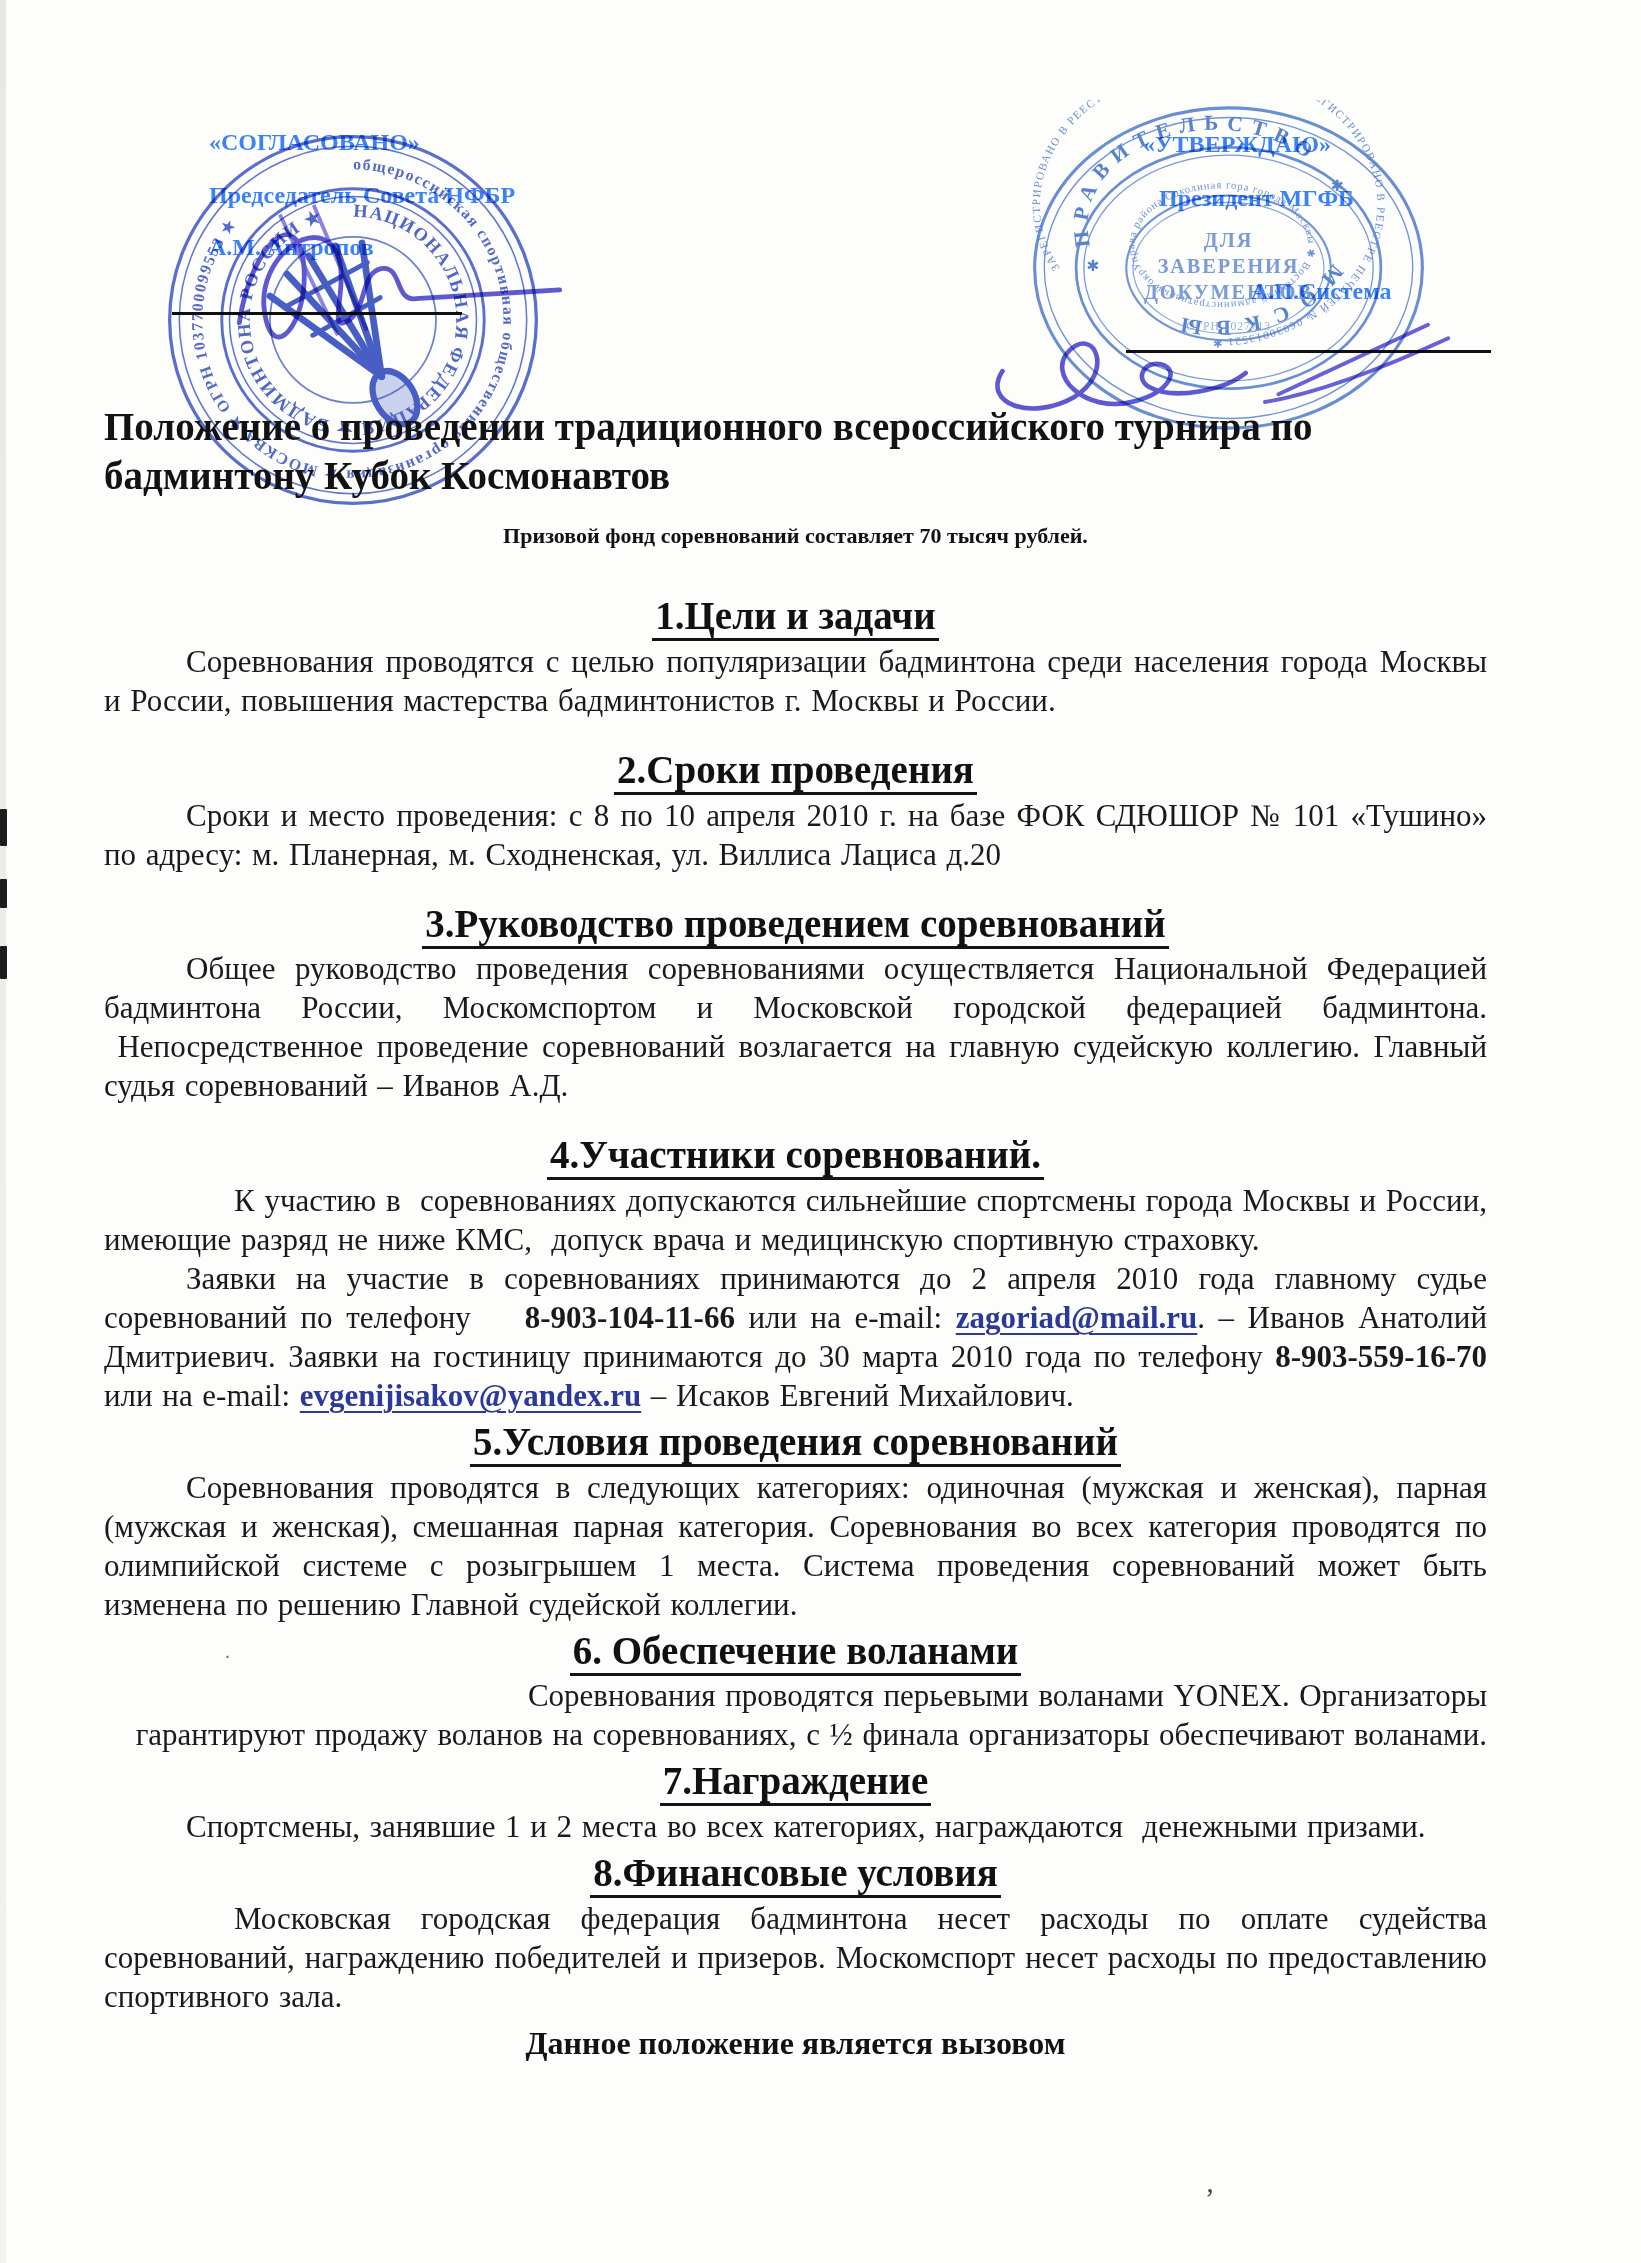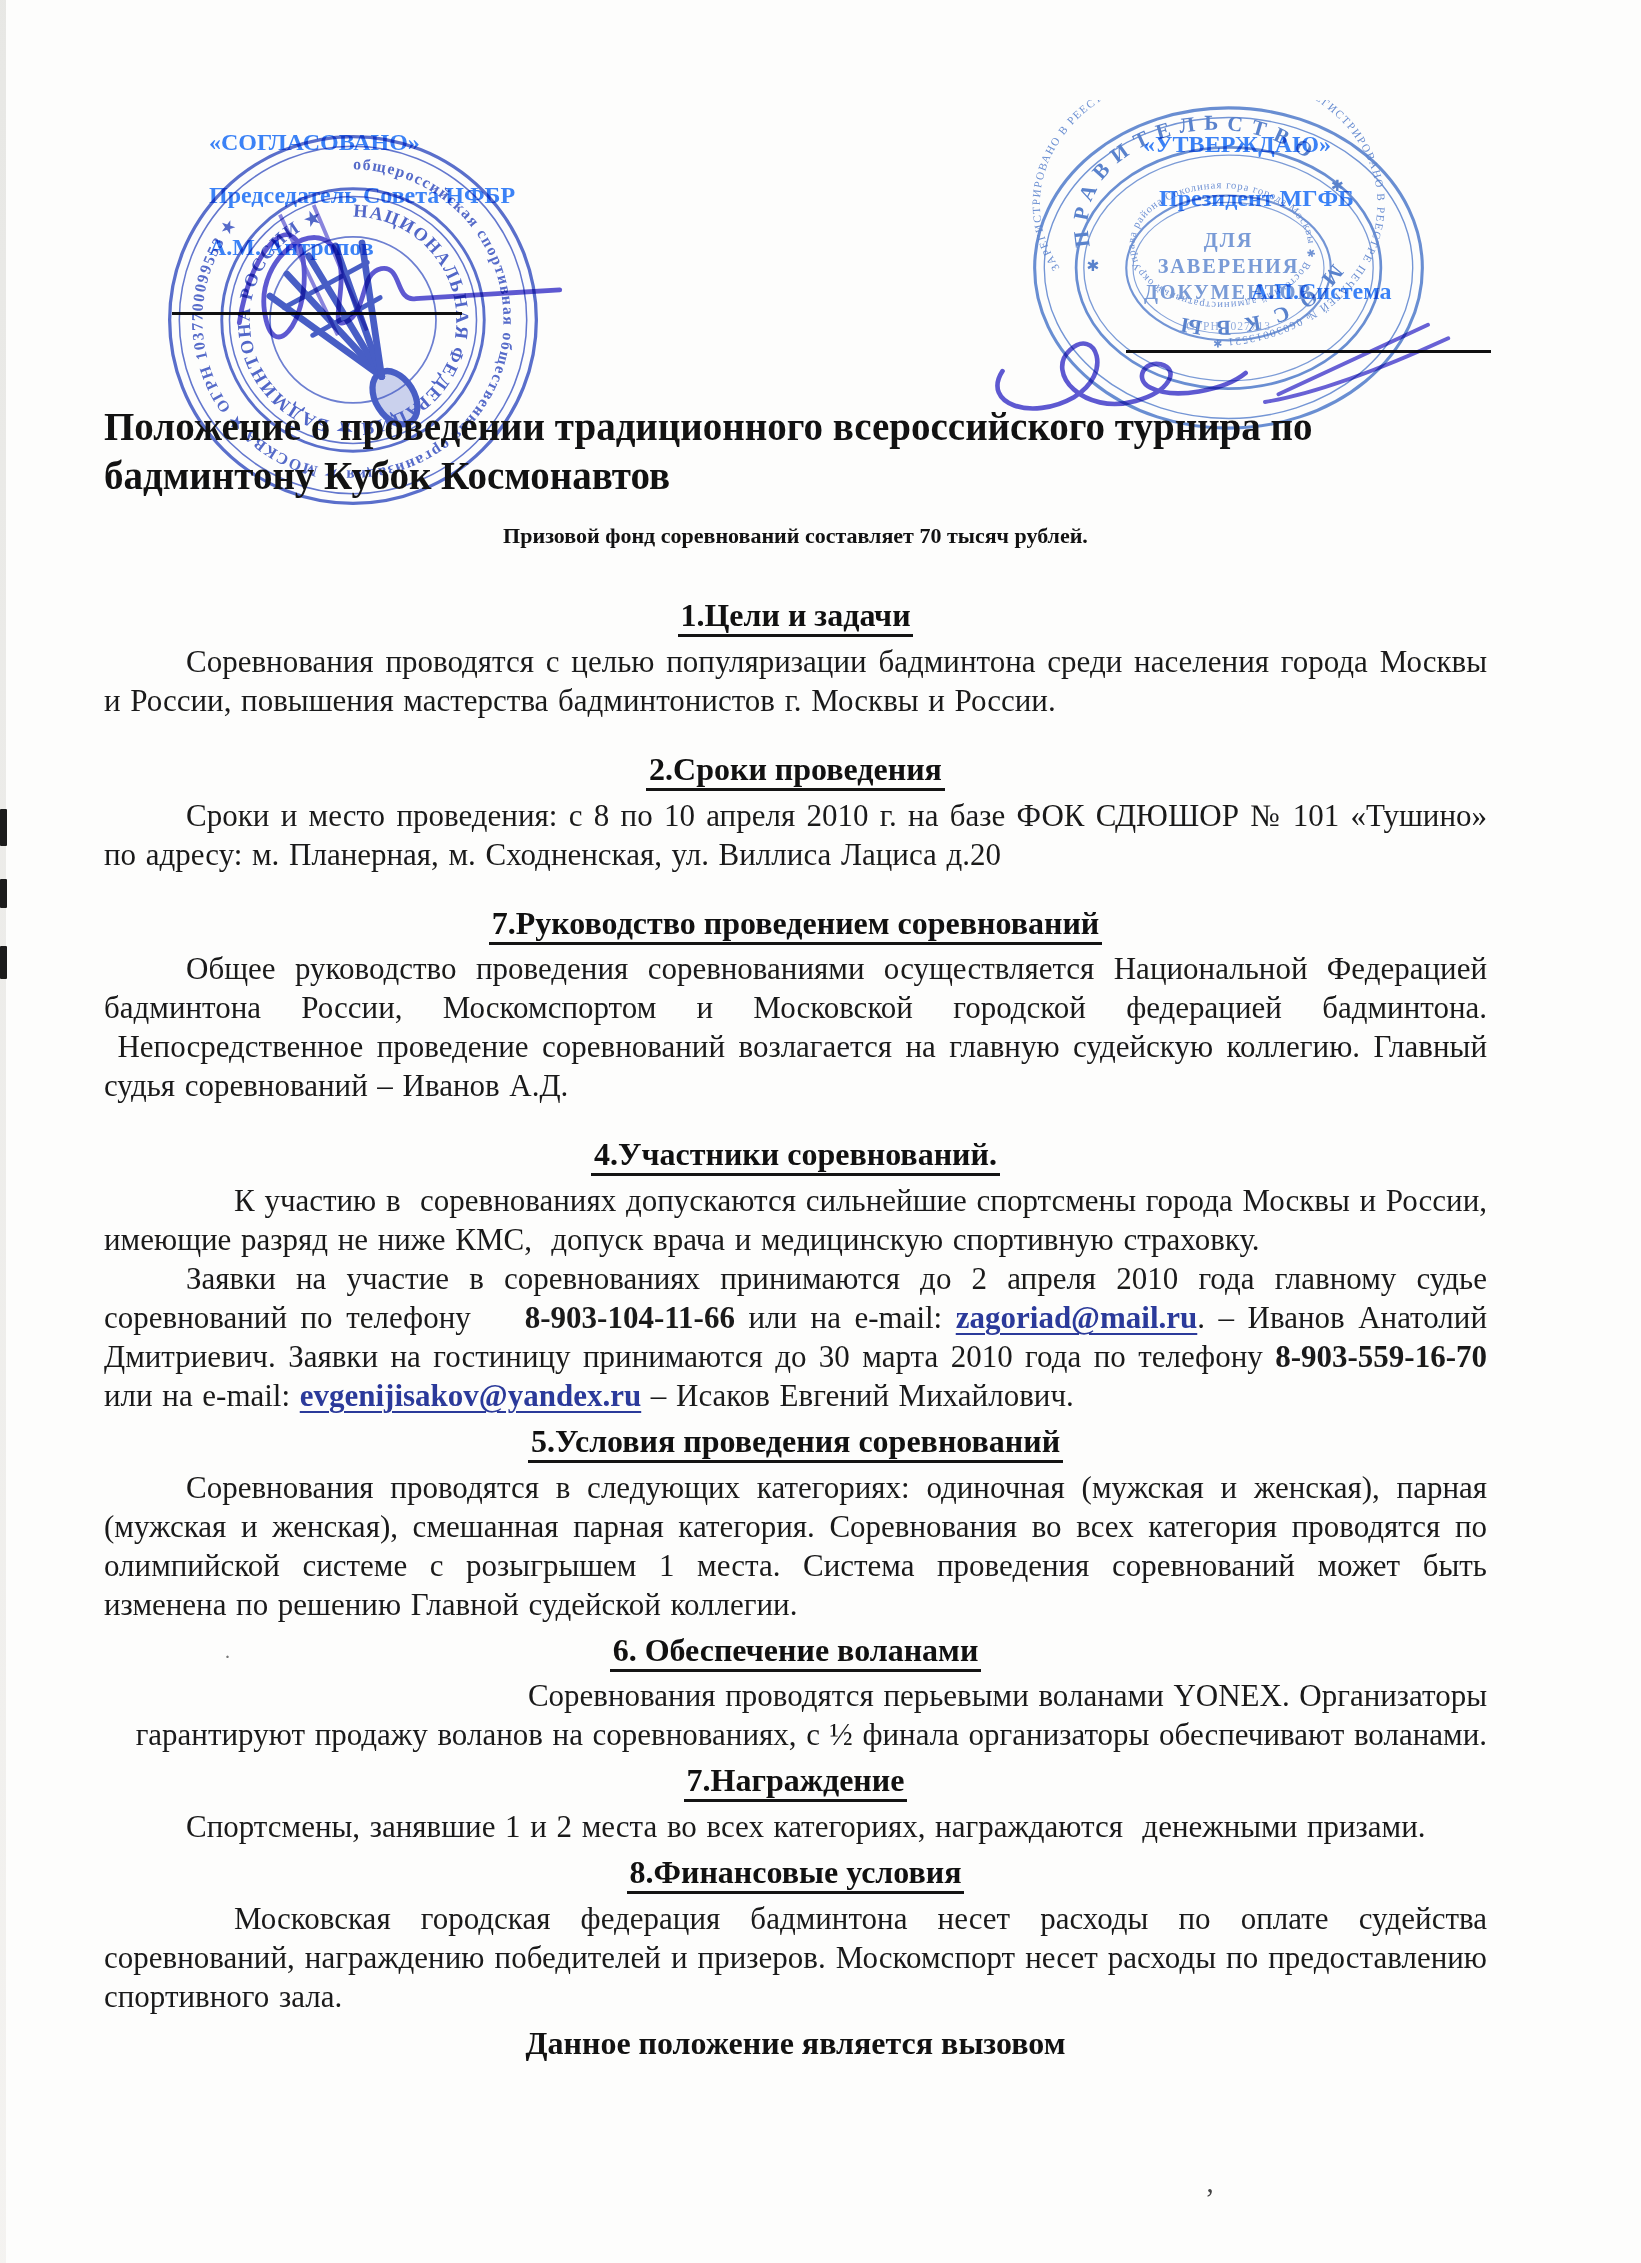--- a/index.html
+++ b/index.html
@@ -17,21 +17,21 @@
   .sig-line{position:absolute;border-top:3.4px solid #101010;height:0;}
 
   .stamp,.signature{position:absolute;mix-blend-mode:multiply;opacity:.93;}
 
   
   .doc{position:absolute;left:104px;width:1383px;top:402px;}
   .title{font-size:39px;font-weight:bold;text-align:left;line-height:49px;margin:0 0 23px;color:#121212;}
   .prize{font-size:22px;font-weight:bold;text-align:center;margin:0 0 46px;color:#121212;}
   .section{margin:0 0 5.8px;}
   .section.gap{margin-top:29px;}
-  .sec-heading{font-size:32px;font-weight:bold;text-align:center;margin:0 0 5.8px;line-height:41px;color:#111;}
+  .sec-heading{font-size:39px;font-weight:bold;text-align:center;margin:0 0 5.8px;line-height:41px;color:#111;}
   .sec-heading .u{border-bottom:3.9px solid #141414;padding:0 2.9px 1px;}
   .body-para{font-size:31px;line-height:39px;text-align:justify;margin:0;text-indent:82px;
              word-spacing:1.9px;color:#1a1a1a;}
   .body-para.left{text-align:right;}
   .ind-none{text-indent:0;}
   .ind-lg{text-indent:130px;}
   .ind-xl{text-indent:198px;}
   .b{font-weight:bold;}
   .email{font-weight:bold;color:#2b3a9a;text-decoration:underline;
          text-decoration-thickness:2.4px;text-underline-offset:4.8px;}
@@ -156,21 +156,21 @@
     <div id="sections">
         <section class="section">
           <h2 class="sec-heading"><span class="u">1.Цели и задачи</span></h2>
           <p class="body-para"><span>Соревнования проводятся с целью популяризации бадминтона среди населения города Москвы и России, повышения мастерства бадминтонистов г. Москвы и России.</span></p>
         </section>
         <section class="section gap">
           <h2 class="sec-heading"><span class="u">2.Сроки проведения</span></h2>
           <p class="body-para"><span>Сроки и место проведения: с 8 по 10 апреля 2010 г. на базе ФОК СДЮШОР № 101 «Тушино» по адресу: м. Планерная, м. Сходненская, ул. Виллиса Лациса д.20</span></p>
         </section>
         <section class="section gap">
-          <h2 class="sec-heading"><span class="u">7.Руководство проведением соревнований</span></h2>
+          <h2 class="sec-heading"><span class="u">3.Руководство проведением соревнований</span></h2>
           <p class="body-para"><span>Общее руководство проведения соревнованиями осуществляется Национальной Федерацией бадминтона России, Москомспортом и Московской городской федерацией бадминтона. &nbsp;Непосредственное проведение соревнований возлагается на главную судейскую коллегию. Главный судья соревнований – Иванов А.Д.</span></p>
         </section>
         <section class="section gap">
           <h2 class="sec-heading"><span class="u">4.Участники соревнований.</span></h2>
           <p class="body-para ind-lg"><span>К участию в &nbsp;соревнованиях допускаются сильнейшие спортсмены города Москвы и России, имеющие разряд не ниже КМС, &nbsp;допуск врача и медицинскую спортивную страховку.</span></p>
           <p class="body-para"><span>Заявки на участие в соревнованиях принимаются до 2 апреля 2010 года главному судье соревнований по телефону&nbsp;&nbsp;&nbsp; </span><span class="b">8-903-104-11-66</span><span> или на e-mail: </span><span class="email">zagoriad@mail.ru</span><span>. – Иванов Анатолий Дмитриевич. Заявки на гостиницу принимаются до 30 марта 2010 года по телефону </span><span class="b">8-903-559-16-70</span><span> или на e-mail: </span><span class="email">evgenijisakov@yandex.ru</span><span> – Исаков Евгений Михайлович.</span></p>
         </section>
         <section class="section">
           <h2 class="sec-heading"><span class="u">5.Условия проведения соревнований</span></h2>
           <p class="body-para"><span>Соревнования проводятся в следующих категориях: одиночная (мужская и женская), парная (мужская и женская), смешанная парная категория. Соревнования во всех категория проводятся по олимпийской системе с розыгрышем 1 места. Система проведения соревнований может быть изменена по решению Главной судейской коллегии.</span></p>

